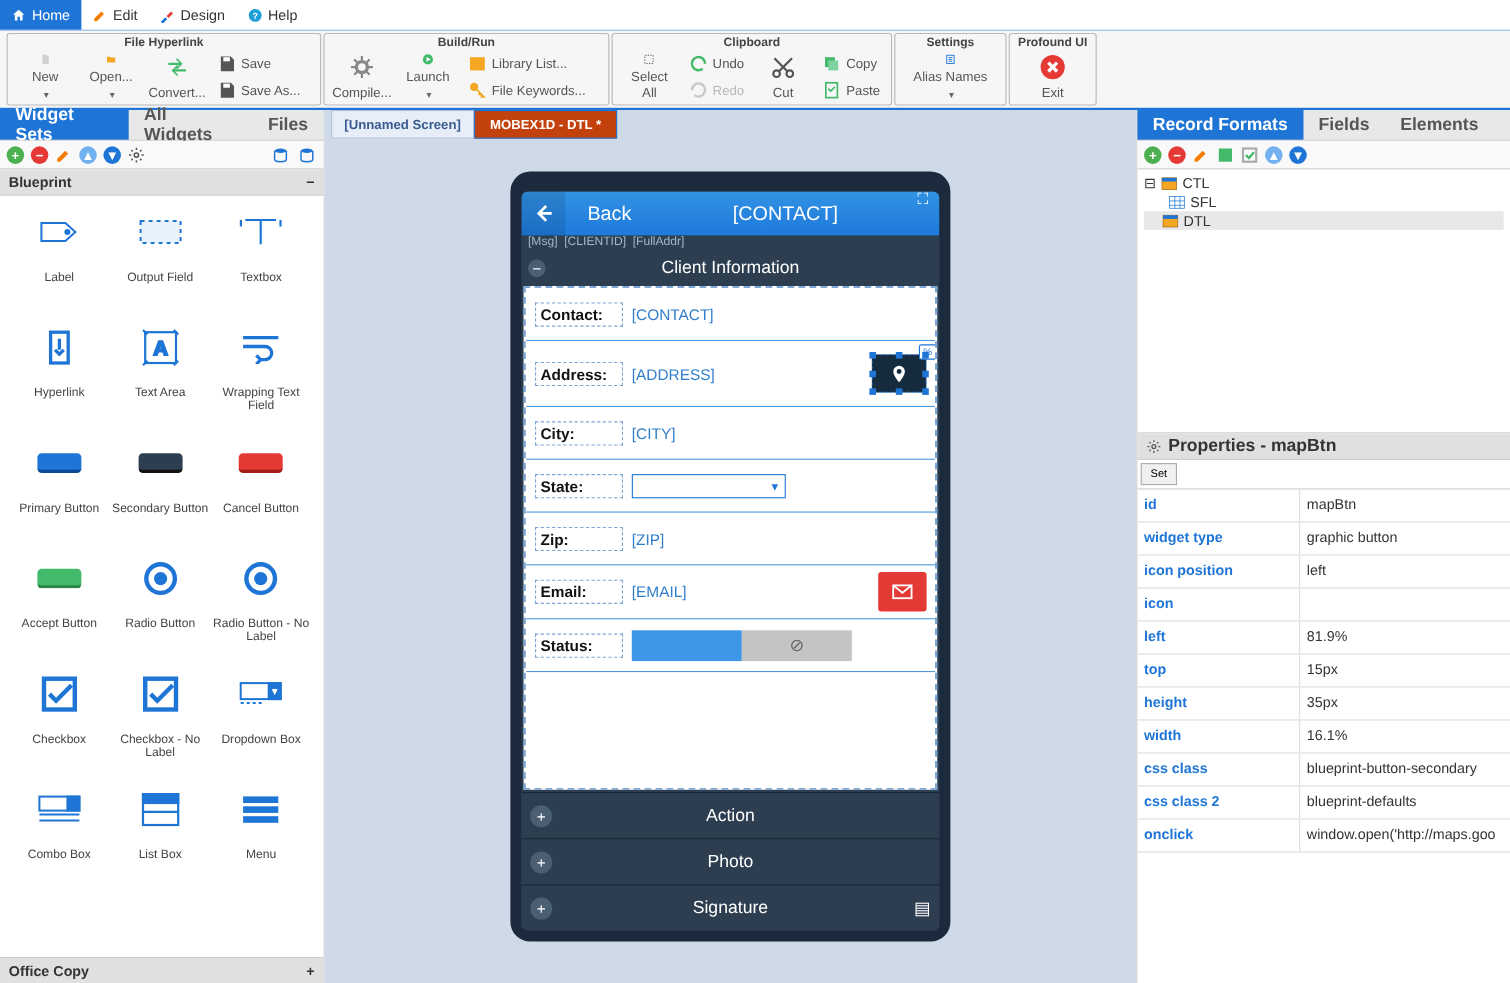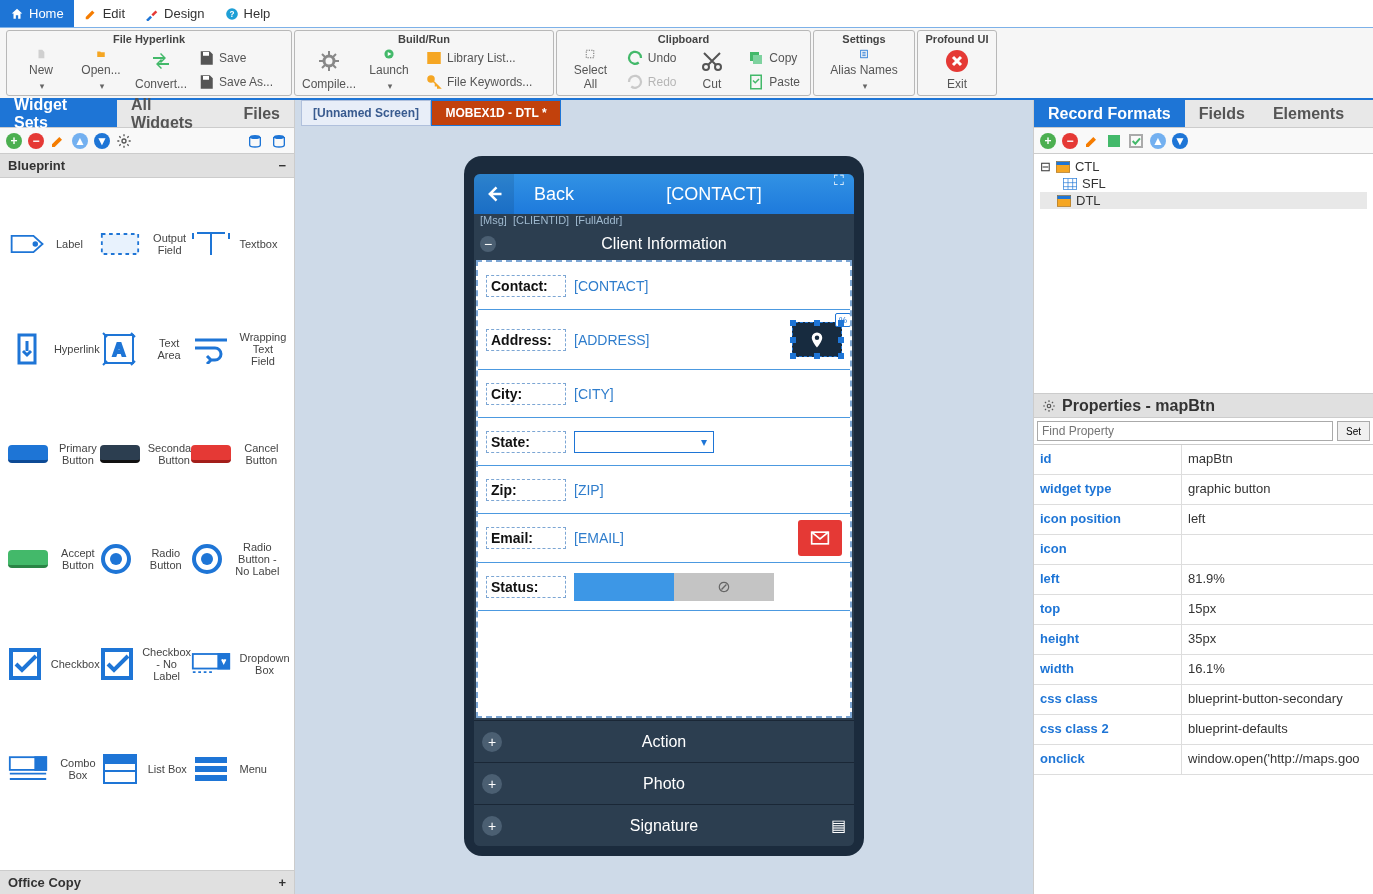--- a/index.html
+++ b/index.html
@@ -40,21 +40,21 @@
 .lp-icon.add { background: #4caf50; }
 .lp-icon.del { background: #e53935; }
 .lp-icon.up { background: #73b0f0; }
 .lp-icon.down { background: #1e75d6; }
 
 
 .section-hdr { height: 24px; background: #e0e0e0; border-bottom: 1px solid #ccc; display: flex; align-items: center; padding: 0 8px; justify-content: space-between; font-weight: bold; font-size: 13px; color: #333; }
 
 
 .widget-grid { flex: 1; overflow-y: auto; display: flex; flex-wrap: wrap; align-content: flex-start; padding: 8px; gap: 0; background: #fff; }
-.widget-item { width: 33%; height: 105px; display: flex; flex-direction: row; align-items: center; justify-content: flex-start; padding-top: 10px; cursor: pointer; font-size: 11px; color: #444; text-align: center; gap: 8px; }
+.widget-item { width: 33%; height: 105px; display: flex; flex-direction: column; align-items: center; justify-content: flex-start; padding-top: 10px; cursor: pointer; font-size: 11px; color: #444; text-align: center; gap: 20px; }
 .widget-icon { width: 40px; height: 30px; display: flex; align-items: center; justify-content: center; }
 
 
 .canvas-tabs { height: 26px; background: #cedae8; display: flex; align-items: stretch; padding: 0 6px; gap: 0; }
 .canvas-tab { min-width: 130px; padding: 0 10px; display: flex; align-items: center; justify-content: center; font-size: 12px; font-weight: bold; color: #395b8f; background: #e8eef8; border: 1px solid #b0c0dc; cursor: pointer; }
 .canvas-tab.active { background: #c2410c; color: #fff; border-color: #1e75d6; }
 .canvas-area { flex: 1; display: flex; align-items: flex-start; justify-content: center; overflow: auto; padding-top: 30px; }
 
 
 .device { width: 400px; height: 700px; background: #1b2b3d; border-radius: 18px; padding: 18px 10px 10px; position: relative; }
@@ -641,21 +641,20 @@
       </div>
     </div>
     <div class="props-header">
       <svg width="14" height="14" viewBox="0 0 24 24" fill="none" stroke="#555" stroke-width="2">
           <circle cx="12" cy="12" r="3"></circle>
           <path d="M12 2v3M12 19v3M2 12h3M19 12h3M5 5l2 2M17 17l2 2M5 19l2-2M17 7l2-2"></path>
         </svg>
       <span>Properties - mapBtn</span>
     </div>
     <div class="props-filter">
-      <input placeholder="Find Property" style="">
       <button>Set</button>
     </div>
     <div class="props-table">
       <div class="prop-row">
           <div class="prop-name">id</div>
           <div class="prop-val">mapBtn</div>
         </div>
       <div class="prop-row">
           <div class="prop-name">widget type</div>
           <div class="prop-val">graphic button</div>

